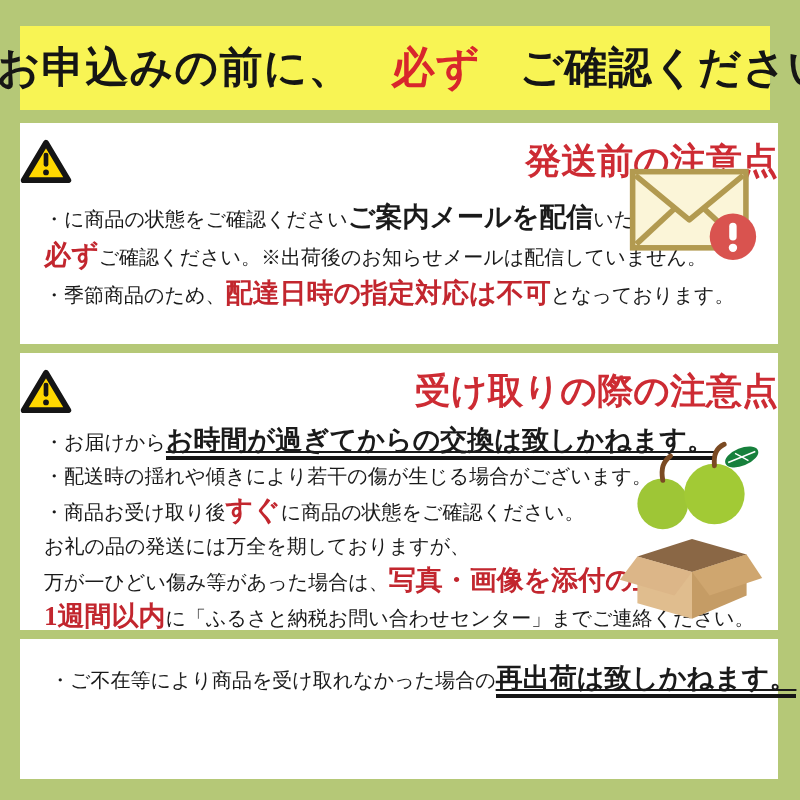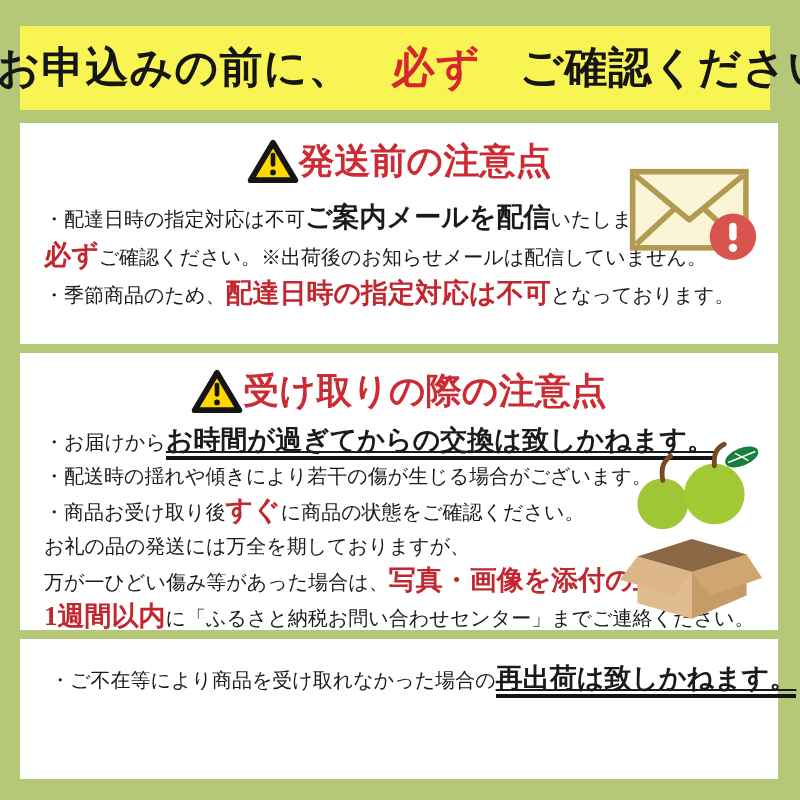--- a/index.html
+++ b/index.html
@@ -20,21 +20,21 @@
     font-weight:bold;font-size:43px;letter-spacing:1px;color:#151515;margin-left:39px;
   }
   .header-band .seg-hr{color:#d8262c;}
   
   .panel{position:absolute;left:20px;width:758px;background:#ffffff;}
   #panel1{top:123px;height:221px;}
   #panel2{top:353px;height:277px;}
   #panel3{top:639px;height:140px;}
   
   .title-row{
-    display:flex;align-items:center;justify-content:center;
+    display:flex;align-items:center;justify-content:space-between;
     padding-top:14px;
   }
   .title-text{
     font-family:"Liberation Sans","DejaVu Sans",sans-serif;
     font-weight:bold;font-size:36px;color:#cd2b33;white-space:nowrap;
   }
   .tri-icon{width:52px;height:47px;display:inline-block;flex:0 0 auto;}
   
   .lines{padding:14px 6px 0 24px;}
   #panel2 .lines{padding-top:8px;}
@@ -67,21 +67,21 @@
     <span class="tri-icon">
       <svg viewBox="0 0 100 90" width="52" height="47">
         <polygon points="50,9 93,81 7,81" fill="#ffd800" stroke="#151515" stroke-width="11" stroke-linejoin="round"></polygon>
         <rect x="45.5" y="28" width="9" height="27" rx="4" fill="#151515"></rect>
         <circle cx="50" cy="66" r="5.5" fill="#151515"></circle>
       </svg>
     </span>
     <span class="title-text">発送前の注意点</span>
   </div>
   <div class="lines">
-      <div class="notice-line"><span class="seg seg-n">・配達日時の指定対応は不可</span><span class="seg seg-b">ご案内メールを配信</span><span class="seg seg-n">いたします。</span></div>
+      <div class="notice-line"><span class="seg seg-n">・に商品の状態をご確認ください</span><span class="seg seg-b">ご案内メールを配信</span><span class="seg seg-n">いたします。</span></div>
       <div class="notice-line"><span class="seg seg-r">必ず</span><span class="seg seg-n">ご確認ください。※出荷後のお知らせメールは配信していません。</span></div>
       <div class="notice-line"><span class="seg seg-n">・季節商品のため、</span><span class="seg seg-r">配達日時の指定対応は不可</span><span class="seg seg-n">となっております。</span></div>
     </div>
   <div class="envelope-art">
     <svg viewBox="0 0 140 105" width="130" height="100">
       <rect x="5" y="8" width="122" height="82" fill="#fbf5d8" stroke="#b29a50" stroke-width="6"></rect>
       <polyline points="8,12 66,60 124,12" fill="none" stroke="#b29a50" stroke-width="6" stroke-linejoin="round"></polyline>
       <line x1="9" y1="86" x2="52" y2="46" stroke="#b29a50" stroke-width="6"></line>
       <line x1="123" y1="86" x2="80" y2="46" stroke="#b29a50" stroke-width="6"></line>
       <circle cx="113" cy="78" r="25" fill="#d9534f"></circle>

